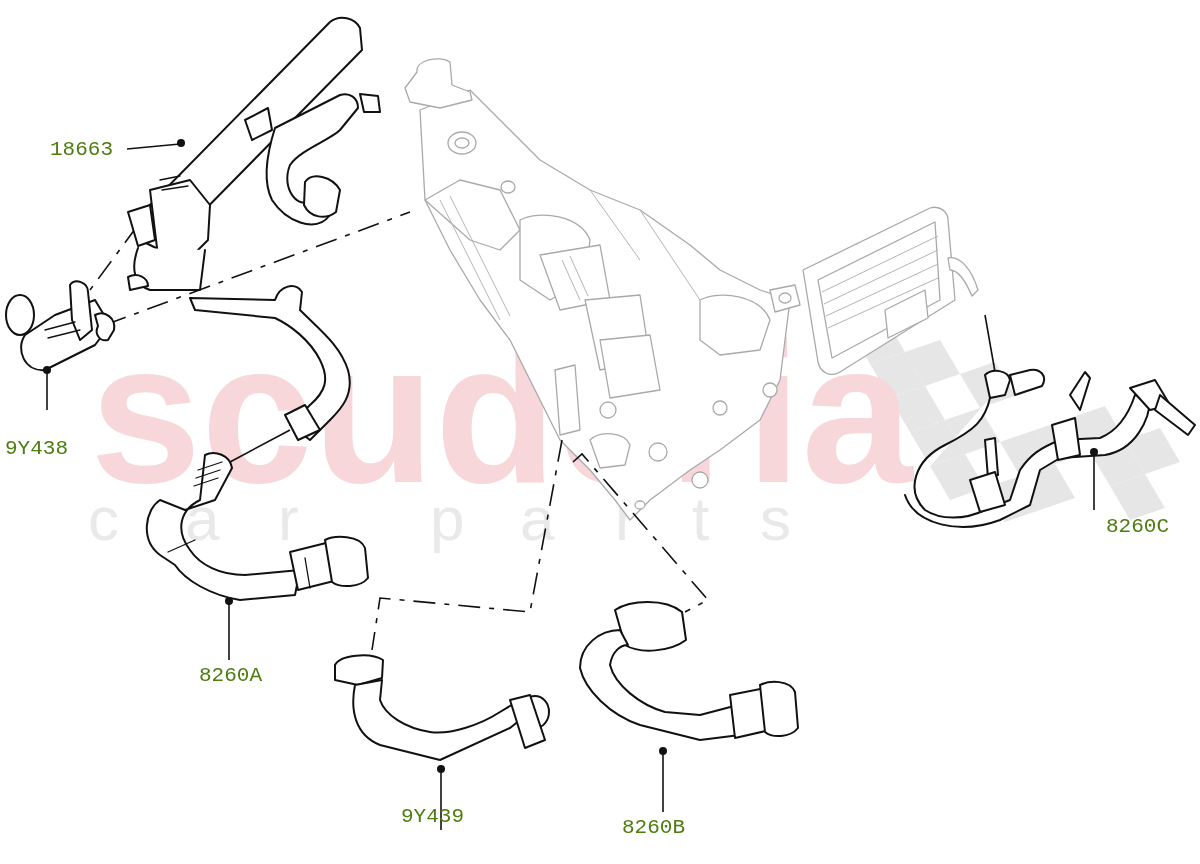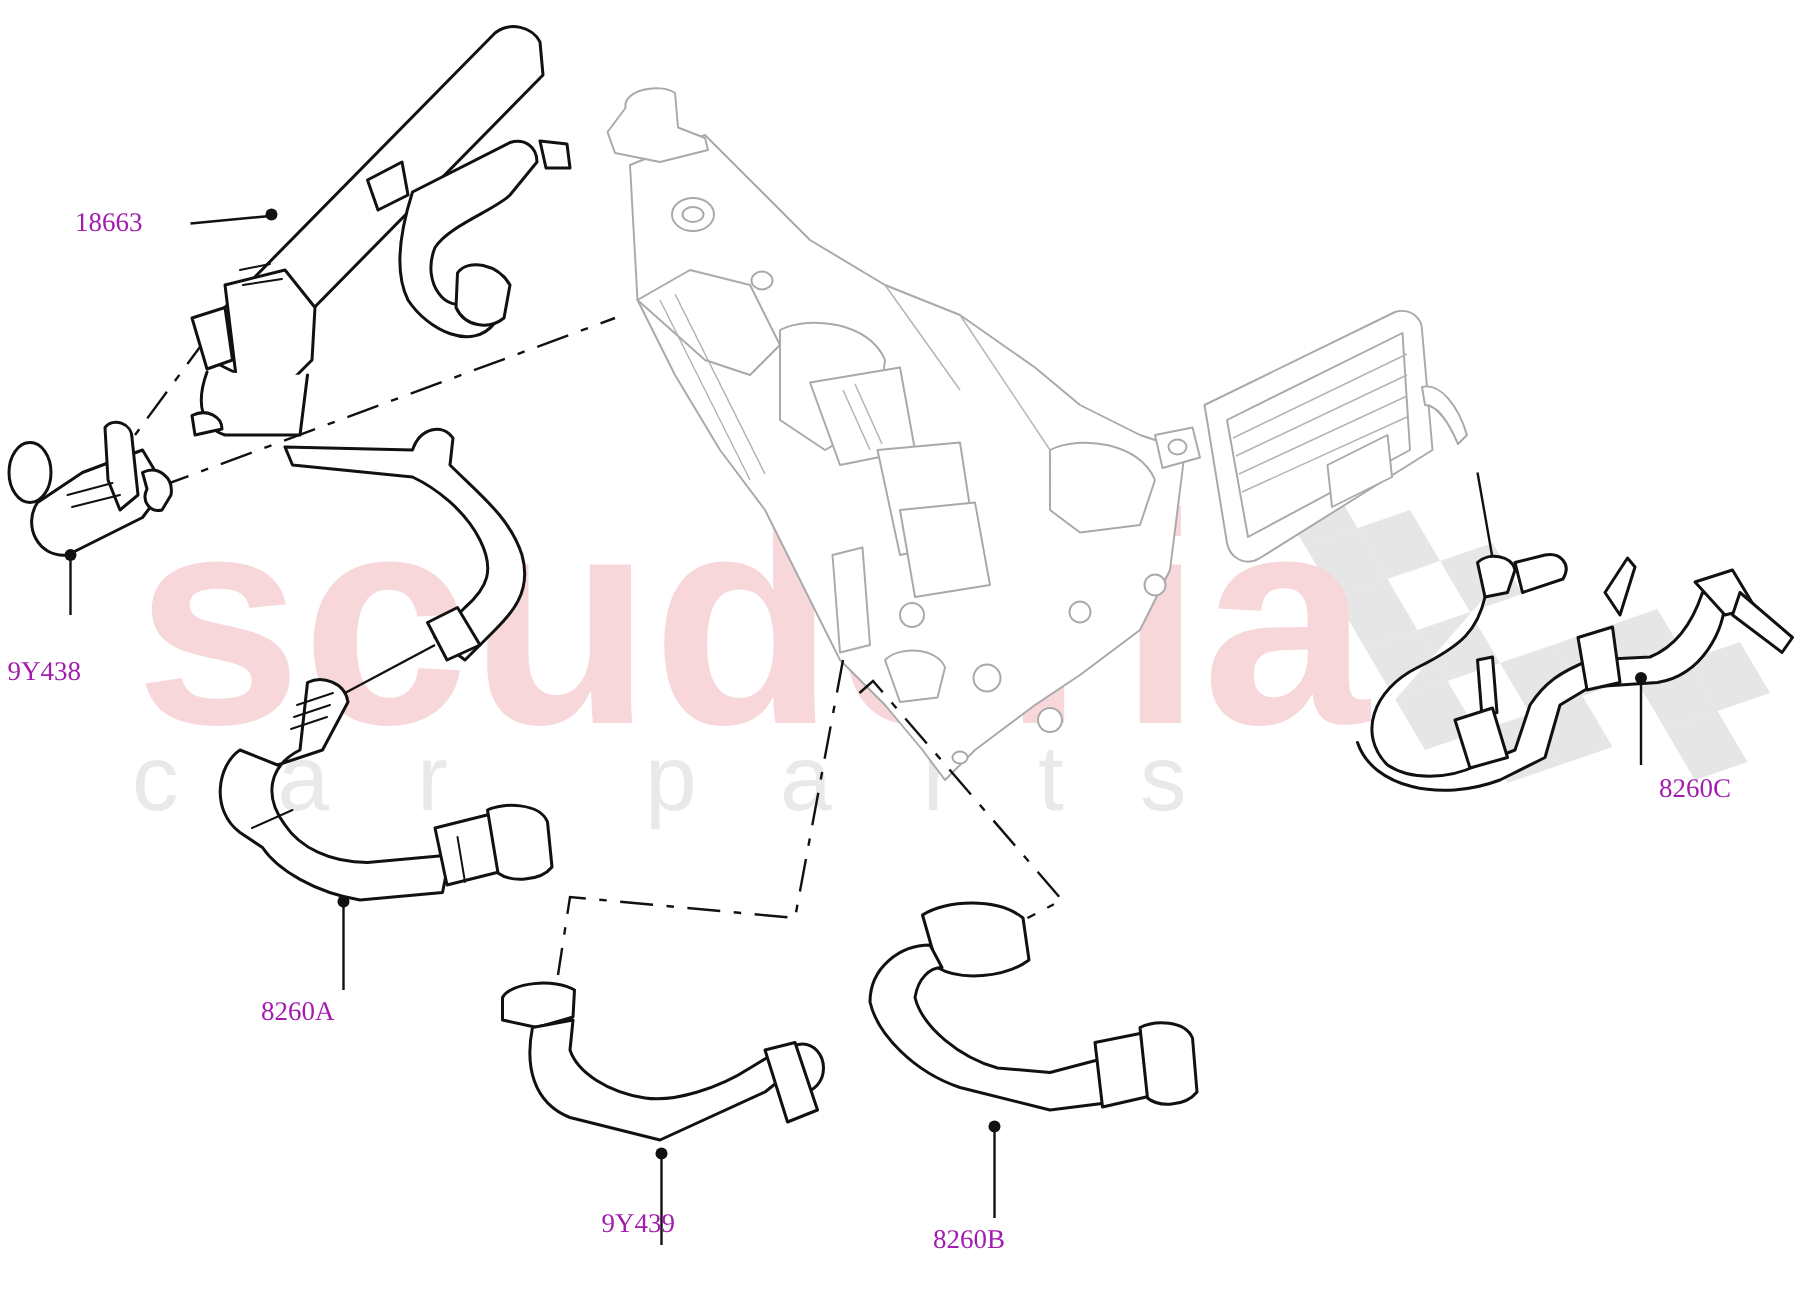--- a/index.html
+++ b/index.html
@@ -8,22 +8,22 @@
   #canvas { position: absolute; left: 0; top: 0; width: 1200px; height: 864px; }
   .wm-main { font-family: "Liberation Sans", sans-serif; font-weight: 700; font-size: 200px; fill: #f7d7d9; }
   .wm-sub { font-family: "Liberation Sans", sans-serif; font-size: 62px; fill: #e9e9e9; }
   .engine { fill: #ffffff; stroke: #a9a9a9; stroke-width: 1.3; stroke-linejoin: round; stroke-linecap: round; }
   .engine-thin { fill: none; stroke: #b4b4b4; stroke-width: 1; }
   .hose { fill: #ffffff; stroke: #111111; stroke-width: 2; stroke-linejoin: round; stroke-linecap: round; }
   .hose-detail { fill: none; stroke: #111111; stroke-width: 1.3; stroke-linecap: round; }
   .leader { fill: none; stroke: #111111; stroke-width: 1.6; }
   .dash { fill: none; stroke: #111111; stroke-width: 1.6; stroke-dasharray: 22 9 5 9; }
   .dot { fill: #111111; }
-  .callout { position: absolute; font-family: Liberation Serif, serif; font-size: 18px;
-             color: #a21caf; white-space: nowrap; line-height: 1; cursor: pointer; }
+  .callout { position: absolute; font-family: Liberation Mono, monospace; font-size: 21px;
+             color: #4d7c0f; white-space: nowrap; line-height: 1; cursor: pointer; }
   .check { fill: #e6e6e6; }
 </style>
 </head>
 <body>
 
 <svg id="canvas" viewBox="0 0 1200 864" xmlns="http://www.w3.org/2000/svg">
 
   <g>
     <polygon class="check" points="850,330 885,318 905,352 870,364"></polygon>
     <polygon class="check" points="905,352 940,340 960,374 925,386"></polygon>
@@ -169,16 +169,16 @@
       <circle class="dot" cx="441" cy="769" r="4"></circle>
     <path class="leader" d="M663,752 L663,812"></path>
       <circle class="dot" cx="663" cy="751" r="4"></circle>
     <path class="leader" d="M1094,452 L1094,510"></path>
       <circle class="dot" cx="1094" cy="452" r="4"></circle>
   </g>
 </svg>
 
 <div class="callout" style="left:50px; top:139px;">18663</div>
 <div class="callout" style="left:5px; top:438px;">9Y438</div>
-<div class="callout" style="left:174px; top:665px;">8260A</div>
+<div class="callout" style="left:199px; top:665px;">8260A</div>
 <div class="callout" style="left:401px; top:806px;">9Y439</div>
 <div class="callout" style="left:622px; top:817px;text-align:center;">8260B</div>
 <div class="callout" style="left:1106px; top:516px;">8260C</div>
 
 </body></html>

